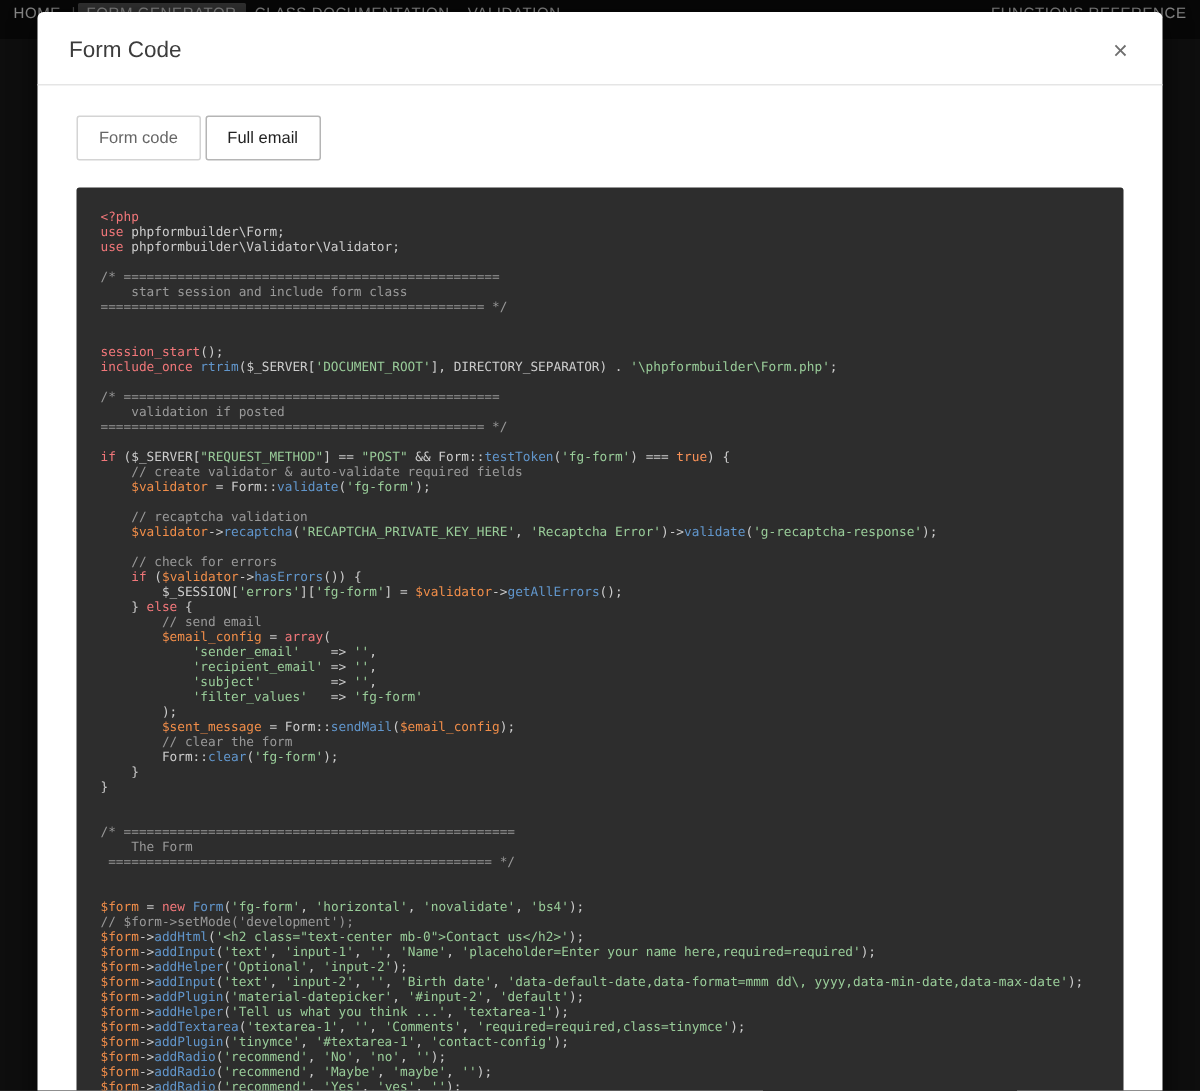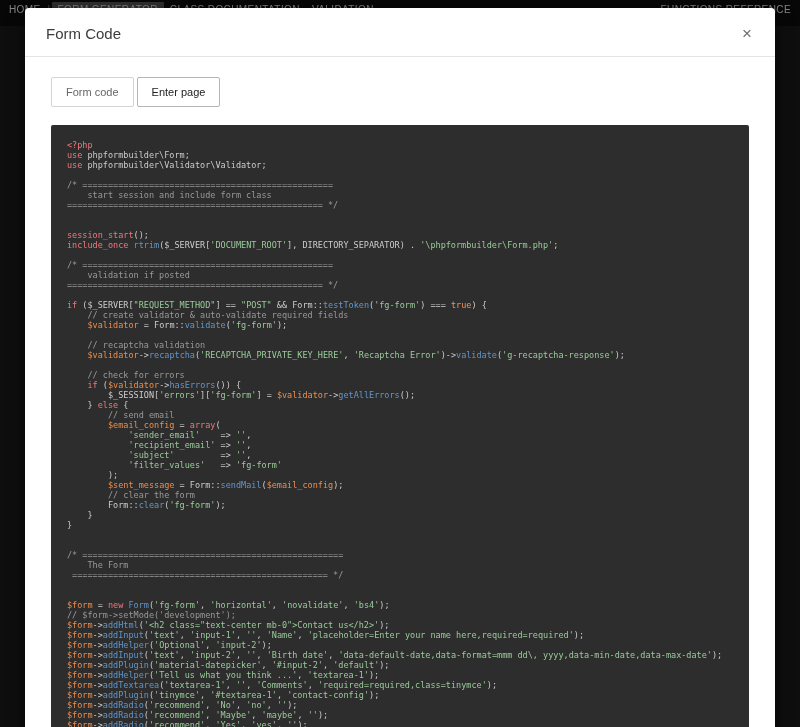--- a/index.html
+++ b/index.html
@@ -109,17 +109,17 @@
 <div class="overlay"></div>
 
 <div class="modal">
   <div class="modal-header">
     <h5 class="modal-title">Form Code</h5>
     <button class="close-btn">×</button>
   </div>
   <div class="modal-body">
     <div class="tabs" id="tabs">
         <button class="tab">Form code</button>
-        <button class="tab active">Enter page</button>
+        <button class="tab active">Full email</button>
       </div>
     <pre class="code" id="code" style="background: rgb(45, 45, 45);"><div class="code-line"><span style="color: rgb(242, 119, 122);">&lt;?php</span></div><div class="code-line"><span style="color: rgb(242, 119, 122);">use</span><span style="color: rgb(204, 204, 204);"> phpformbuilder\Form;</span></div><div class="code-line"><span style="color: rgb(242, 119, 122);">use</span><span style="color: rgb(204, 204, 204);"> phpformbuilder\Validator\Validator;</span></div><div class="code-line">&nbsp;</div><div class="code-line"><span style="color: rgb(153, 153, 153);">/* =================================================</span></div><div class="code-line"><span style="color: rgb(153, 153, 153);">    start session and include form class</span></div><div class="code-line"><span style="color: rgb(153, 153, 153);">================================================== */</span></div><div class="code-line">&nbsp;</div><div class="code-line">&nbsp;</div><div class="code-line"><span style="color: rgb(242, 119, 122);">session_start</span><span style="color: rgb(204, 204, 204);">();</span></div><div class="code-line"><span style="color: rgb(242, 119, 122);">include_once</span><span style="color: rgb(204, 204, 204);"> </span><span style="color: rgb(97, 150, 204);">rtrim</span><span style="color: rgb(204, 204, 204);">($_SERVER[</span><span style="color: rgb(153, 204, 153);">'DOCUMENT_ROOT'</span><span style="color: rgb(204, 204, 204);">], DIRECTORY_SEPARATOR) . </span><span style="color: rgb(153, 204, 153);">'\phpformbuilder\Form.php'</span><span style="color: rgb(204, 204, 204);">;</span></div><div class="code-line">&nbsp;</div><div class="code-line"><span style="color: rgb(153, 153, 153);">/* =================================================</span></div><div class="code-line"><span style="color: rgb(153, 153, 153);">    validation if posted</span></div><div class="code-line"><span style="color: rgb(153, 153, 153);">================================================== */</span></div><div class="code-line">&nbsp;</div><div class="code-line"><span style="color: rgb(242, 119, 122);">if</span><span style="color: rgb(204, 204, 204);"> ($_SERVER[</span><span style="color: rgb(153, 204, 153);">"REQUEST_METHOD"</span><span style="color: rgb(204, 204, 204);">] == </span><span style="color: rgb(153, 204, 153);">"POST"</span><span style="color: rgb(204, 204, 204);"> &amp;&amp; Form::</span><span style="color: rgb(97, 150, 204);">testToken</span><span style="color: rgb(204, 204, 204);">(</span><span style="color: rgb(153, 204, 153);">'fg-form'</span><span style="color: rgb(204, 204, 204);">) === </span><span style="color: rgb(249, 145, 87);">true</span><span style="color: rgb(204, 204, 204);">) {</span></div><div class="code-line"><span style="color: rgb(153, 153, 153);">    // create validator &amp; auto-validate required fields</span></div><div class="code-line"><span style="color: rgb(204, 204, 204);">    </span><span style="color: rgb(240, 141, 73);">$validator</span><span style="color: rgb(204, 204, 204);"> = Form::</span><span style="color: rgb(97, 150, 204);">validate</span><span style="color: rgb(204, 204, 204);">(</span><span style="color: rgb(153, 204, 153);">'fg-form'</span><span style="color: rgb(204, 204, 204);">);</span></div><div class="code-line">&nbsp;</div><div class="code-line"><span style="color: rgb(153, 153, 153);">    // recaptcha validation</span></div><div class="code-line"><span style="color: rgb(204, 204, 204);">    </span><span style="color: rgb(240, 141, 73);">$validator</span><span style="color: rgb(204, 204, 204);">-&gt;</span><span style="color: rgb(97, 150, 204);">recaptcha</span><span style="color: rgb(204, 204, 204);">(</span><span style="color: rgb(153, 204, 153);">'RECAPTCHA_PRIVATE_KEY_HERE'</span><span style="color: rgb(204, 204, 204);">, </span><span style="color: rgb(153, 204, 153);">'Recaptcha Error'</span><span style="color: rgb(204, 204, 204);">)-&gt;</span><span style="color: rgb(97, 150, 204);">validate</span><span style="color: rgb(204, 204, 204);">(</span><span style="color: rgb(153, 204, 153);">'g-recaptcha-response'</span><span style="color: rgb(204, 204, 204);">);</span></div><div class="code-line">&nbsp;</div><div class="code-line"><span style="color: rgb(153, 153, 153);">    // check for errors</span></div><div class="code-line"><span style="color: rgb(204, 204, 204);">    </span><span style="color: rgb(242, 119, 122);">if</span><span style="color: rgb(204, 204, 204);"> (</span><span style="color: rgb(240, 141, 73);">$validator</span><span style="color: rgb(204, 204, 204);">-&gt;</span><span style="color: rgb(97, 150, 204);">hasErrors</span><span style="color: rgb(204, 204, 204);">()) {</span></div><div class="code-line"><span style="color: rgb(204, 204, 204);">        $_SESSION[</span><span style="color: rgb(153, 204, 153);">'errors'</span><span style="color: rgb(204, 204, 204);">][</span><span style="color: rgb(153, 204, 153);">'fg-form'</span><span style="color: rgb(204, 204, 204);">] = </span><span style="color: rgb(240, 141, 73);">$validator</span><span style="color: rgb(204, 204, 204);">-&gt;</span><span style="color: rgb(97, 150, 204);">getAllErrors</span><span style="color: rgb(204, 204, 204);">();</span></div><div class="code-line"><span style="color: rgb(204, 204, 204);">    } </span><span style="color: rgb(242, 119, 122);">else</span><span style="color: rgb(204, 204, 204);"> {</span></div><div class="code-line"><span style="color: rgb(153, 153, 153);">        // send email</span></div><div class="code-line"><span style="color: rgb(204, 204, 204);">        </span><span style="color: rgb(240, 141, 73);">$email_config</span><span style="color: rgb(204, 204, 204);"> = </span><span style="color: rgb(242, 119, 122);">array</span><span style="color: rgb(204, 204, 204);">(</span></div><div class="code-line"><span style="color: rgb(204, 204, 204);">            </span><span style="color: rgb(153, 204, 153);">'sender_email'</span><span style="color: rgb(204, 204, 204);">    =&gt; </span><span style="color: rgb(153, 204, 153);">''</span><span style="color: rgb(204, 204, 204);">,</span></div><div class="code-line"><span style="color: rgb(204, 204, 204);">            </span><span style="color: rgb(153, 204, 153);">'recipient_email'</span><span style="color: rgb(204, 204, 204);"> =&gt; </span><span style="color: rgb(153, 204, 153);">''</span><span style="color: rgb(204, 204, 204);">,</span></div><div class="code-line"><span style="color: rgb(204, 204, 204);">            </span><span style="color: rgb(153, 204, 153);">'subject'</span><span style="color: rgb(204, 204, 204);">         =&gt; </span><span style="color: rgb(153, 204, 153);">''</span><span style="color: rgb(204, 204, 204);">,</span></div><div class="code-line"><span style="color: rgb(204, 204, 204);">            </span><span style="color: rgb(153, 204, 153);">'filter_values'</span><span style="color: rgb(204, 204, 204);">   =&gt; </span><span style="color: rgb(153, 204, 153);">'fg-form'</span></div><div class="code-line"><span style="color: rgb(204, 204, 204);">        );</span></div><div class="code-line"><span style="color: rgb(204, 204, 204);">        </span><span style="color: rgb(240, 141, 73);">$sent_message</span><span style="color: rgb(204, 204, 204);"> = Form::</span><span style="color: rgb(97, 150, 204);">sendMail</span><span style="color: rgb(204, 204, 204);">(</span><span style="color: rgb(240, 141, 73);">$email_config</span><span style="color: rgb(204, 204, 204);">);</span></div><div class="code-line"><span style="color: rgb(153, 153, 153);">        // clear the form</span></div><div class="code-line"><span style="color: rgb(204, 204, 204);">        Form::</span><span style="color: rgb(97, 150, 204);">clear</span><span style="color: rgb(204, 204, 204);">(</span><span style="color: rgb(153, 204, 153);">'fg-form'</span><span style="color: rgb(204, 204, 204);">);</span></div><div class="code-line"><span style="color: rgb(204, 204, 204);">    }</span></div><div class="code-line"><span style="color: rgb(204, 204, 204);">}</span></div><div class="code-line">&nbsp;</div><div class="code-line">&nbsp;</div><div class="code-line"><span style="color: rgb(153, 153, 153);">/* ===================================================</span></div><div class="code-line"><span style="color: rgb(153, 153, 153);">    The Form</span></div><div class="code-line"><span style="color: rgb(153, 153, 153);"> ================================================== */</span></div><div class="code-line">&nbsp;</div><div class="code-line">&nbsp;</div><div class="code-line"><span style="color: rgb(240, 141, 73);">$form</span><span style="color: rgb(204, 204, 204);"> = </span><span style="color: rgb(242, 119, 122);">new</span><span style="color: rgb(204, 204, 204);"> </span><span style="color: rgb(97, 150, 204);">Form</span><span style="color: rgb(204, 204, 204);">(</span><span style="color: rgb(153, 204, 153);">'fg-form'</span><span style="color: rgb(204, 204, 204);">, </span><span style="color: rgb(153, 204, 153);">'horizontal'</span><span style="color: rgb(204, 204, 204);">, </span><span style="color: rgb(153, 204, 153);">'novalidate'</span><span style="color: rgb(204, 204, 204);">, </span><span style="color: rgb(153, 204, 153);">'bs4'</span><span style="color: rgb(204, 204, 204);">);</span></div><div class="code-line"><span style="color: rgb(153, 153, 153);">// $form-&gt;setMode('development');</span></div><div class="code-line"><span style="color: rgb(240, 141, 73);">$form</span><span style="color: rgb(204, 204, 204);">-&gt;</span><span style="color: rgb(97, 150, 204);">addHtml</span><span style="color: rgb(204, 204, 204);">(</span><span style="color: rgb(153, 204, 153);">'&lt;h2 class="text-center mb-0"&gt;Contact us&lt;/h2&gt;'</span><span style="color: rgb(204, 204, 204);">);</span></div><div class="code-line"><span style="color: rgb(240, 141, 73);">$form</span><span style="color: rgb(204, 204, 204);">-&gt;</span><span style="color: rgb(97, 150, 204);">addInput</span><span style="color: rgb(204, 204, 204);">(</span><span style="color: rgb(153, 204, 153);">'text'</span><span style="color: rgb(204, 204, 204);">, </span><span style="color: rgb(153, 204, 153);">'input-1'</span><span style="color: rgb(204, 204, 204);">, </span><span style="color: rgb(153, 204, 153);">''</span><span style="color: rgb(204, 204, 204);">, </span><span style="color: rgb(153, 204, 153);">'Name'</span><span style="color: rgb(204, 204, 204);">, </span><span style="color: rgb(153, 204, 153);">'placeholder=Enter your name here,required=required'</span><span style="color: rgb(204, 204, 204);">);</span></div><div class="code-line"><span style="color: rgb(240, 141, 73);">$form</span><span style="color: rgb(204, 204, 204);">-&gt;</span><span style="color: rgb(97, 150, 204);">addHelper</span><span style="color: rgb(204, 204, 204);">(</span><span style="color: rgb(153, 204, 153);">'Optional'</span><span style="color: rgb(204, 204, 204);">, </span><span style="color: rgb(153, 204, 153);">'input-2'</span><span style="color: rgb(204, 204, 204);">);</span></div><div class="code-line"><span style="color: rgb(240, 141, 73);">$form</span><span style="color: rgb(204, 204, 204);">-&gt;</span><span style="color: rgb(97, 150, 204);">addInput</span><span style="color: rgb(204, 204, 204);">(</span><span style="color: rgb(153, 204, 153);">'text'</span><span style="color: rgb(204, 204, 204);">, </span><span style="color: rgb(153, 204, 153);">'input-2'</span><span style="color: rgb(204, 204, 204);">, </span><span style="color: rgb(153, 204, 153);">''</span><span style="color: rgb(204, 204, 204);">, </span><span style="color: rgb(153, 204, 153);">'Birth date'</span><span style="color: rgb(204, 204, 204);">, </span><span style="color: rgb(153, 204, 153);">'data-default-date,data-format=mmm dd\, yyyy,data-min-date,data-max-date'</span><span style="color: rgb(204, 204, 204);">);</span></div><div class="code-line"><span style="color: rgb(240, 141, 73);">$form</span><span style="color: rgb(204, 204, 204);">-&gt;</span><span style="color: rgb(97, 150, 204);">addPlugin</span><span style="color: rgb(204, 204, 204);">(</span><span style="color: rgb(153, 204, 153);">'material-datepicker'</span><span style="color: rgb(204, 204, 204);">, </span><span style="color: rgb(153, 204, 153);">'#input-2'</span><span style="color: rgb(204, 204, 204);">, </span><span style="color: rgb(153, 204, 153);">'default'</span><span style="color: rgb(204, 204, 204);">);</span></div><div class="code-line"><span style="color: rgb(240, 141, 73);">$form</span><span style="color: rgb(204, 204, 204);">-&gt;</span><span style="color: rgb(97, 150, 204);">addHelper</span><span style="color: rgb(204, 204, 204);">(</span><span style="color: rgb(153, 204, 153);">'Tell us what you think ...'</span><span style="color: rgb(204, 204, 204);">, </span><span style="color: rgb(153, 204, 153);">'textarea-1'</span><span style="color: rgb(204, 204, 204);">);</span></div><div class="code-line"><span style="color: rgb(240, 141, 73);">$form</span><span style="color: rgb(204, 204, 204);">-&gt;</span><span style="color: rgb(97, 150, 204);">addTextarea</span><span style="color: rgb(204, 204, 204);">(</span><span style="color: rgb(153, 204, 153);">'textarea-1'</span><span style="color: rgb(204, 204, 204);">, </span><span style="color: rgb(153, 204, 153);">''</span><span style="color: rgb(204, 204, 204);">, </span><span style="color: rgb(153, 204, 153);">'Comments'</span><span style="color: rgb(204, 204, 204);">, </span><span style="color: rgb(153, 204, 153);">'required=required,class=tinymce'</span><span style="color: rgb(204, 204, 204);">);</span></div><div class="code-line"><span style="color: rgb(240, 141, 73);">$form</span><span style="color: rgb(204, 204, 204);">-&gt;</span><span style="color: rgb(97, 150, 204);">addPlugin</span><span style="color: rgb(204, 204, 204);">(</span><span style="color: rgb(153, 204, 153);">'tinymce'</span><span style="color: rgb(204, 204, 204);">, </span><span style="color: rgb(153, 204, 153);">'#textarea-1'</span><span style="color: rgb(204, 204, 204);">, </span><span style="color: rgb(153, 204, 153);">'contact-config'</span><span style="color: rgb(204, 204, 204);">);</span></div><div class="code-line"><span style="color: rgb(240, 141, 73);">$form</span><span style="color: rgb(204, 204, 204);">-&gt;</span><span style="color: rgb(97, 150, 204);">addRadio</span><span style="color: rgb(204, 204, 204);">(</span><span style="color: rgb(153, 204, 153);">'recommend'</span><span style="color: rgb(204, 204, 204);">, </span><span style="color: rgb(153, 204, 153);">'No'</span><span style="color: rgb(204, 204, 204);">, </span><span style="color: rgb(153, 204, 153);">'no'</span><span style="color: rgb(204, 204, 204);">, </span><span style="color: rgb(153, 204, 153);">''</span><span style="color: rgb(204, 204, 204);">);</span></div><div class="code-line"><span style="color: rgb(240, 141, 73);">$form</span><span style="color: rgb(204, 204, 204);">-&gt;</span><span style="color: rgb(97, 150, 204);">addRadio</span><span style="color: rgb(204, 204, 204);">(</span><span style="color: rgb(153, 204, 153);">'recommend'</span><span style="color: rgb(204, 204, 204);">, </span><span style="color: rgb(153, 204, 153);">'Maybe'</span><span style="color: rgb(204, 204, 204);">, </span><span style="color: rgb(153, 204, 153);">'maybe'</span><span style="color: rgb(204, 204, 204);">, </span><span style="color: rgb(153, 204, 153);">''</span><span style="color: rgb(204, 204, 204);">);</span></div><div class="code-line"><span style="color: rgb(240, 141, 73);">$form</span><span style="color: rgb(204, 204, 204);">-&gt;</span><span style="color: rgb(97, 150, 204);">addRadio</span><span style="color: rgb(204, 204, 204);">(</span><span style="color: rgb(153, 204, 153);">'recommend'</span><span style="color: rgb(204, 204, 204);">, </span><span style="color: rgb(153, 204, 153);">'Yes'</span><span style="color: rgb(204, 204, 204);">, </span><span style="color: rgb(153, 204, 153);">'yes'</span><span style="color: rgb(204, 204, 204);">, </span><span style="color: rgb(153, 204, 153);">''</span><span style="color: rgb(204, 204, 204);">);</span></div></pre>
   </div>
 </div>
 
 </body></html>

